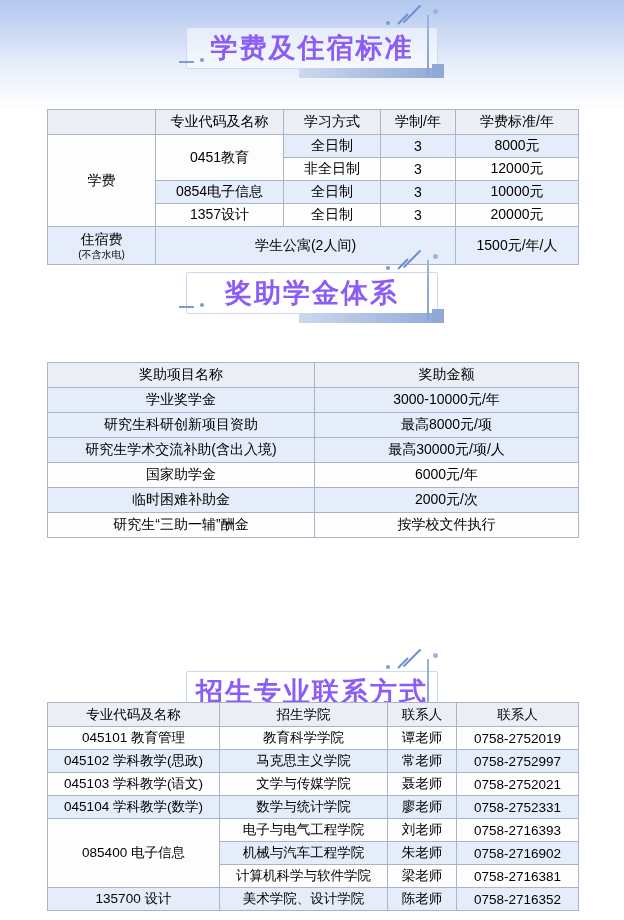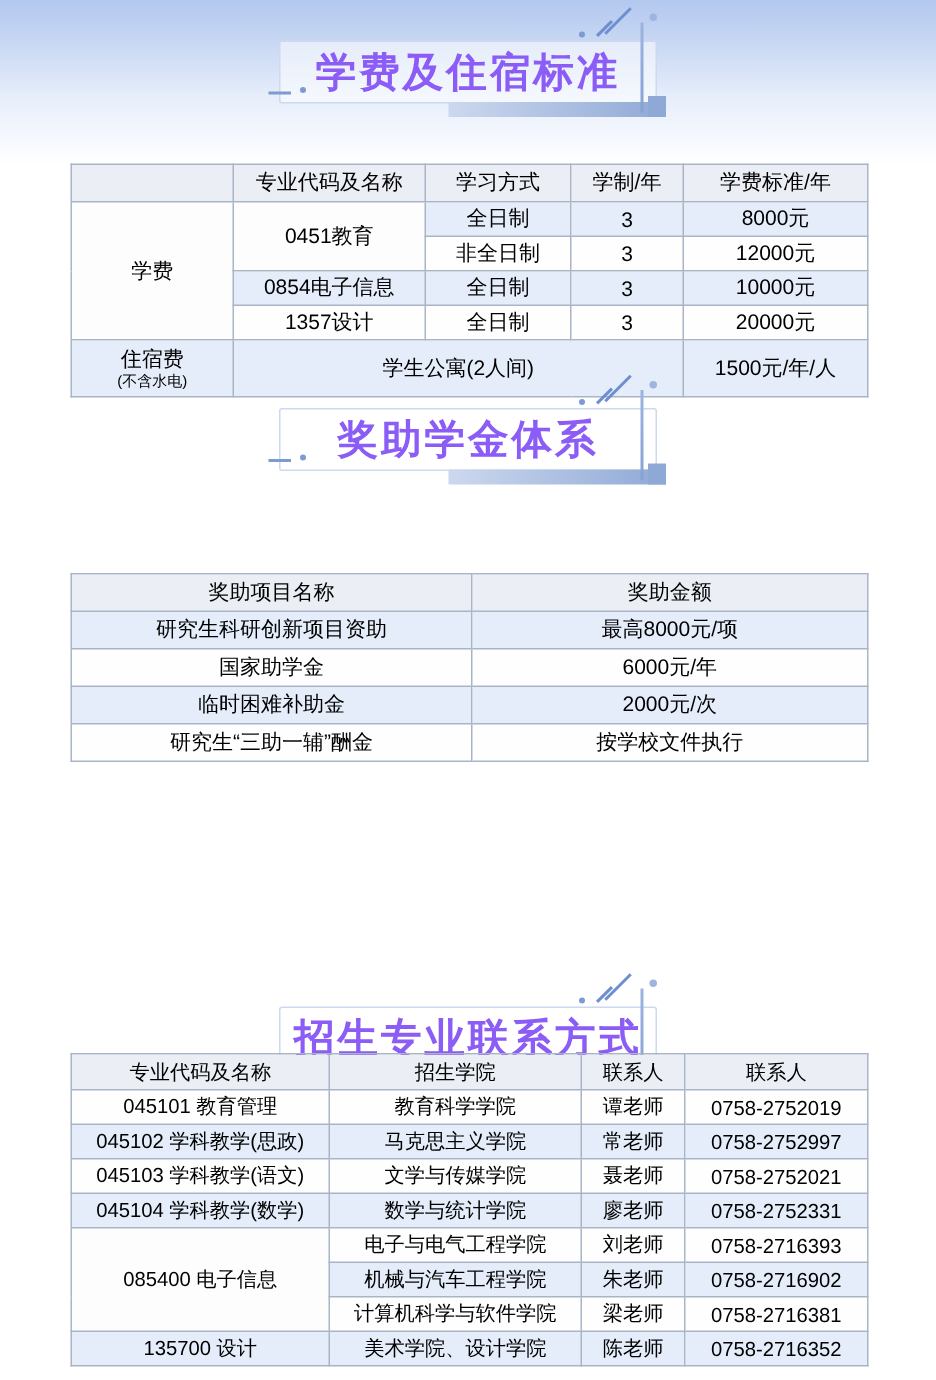--- a/index.html
+++ b/index.html
@@ -115,21 +115,21 @@
   thead th { background: #ebeef5; }
   tr.shaded td { background: #e4edf9; }
   tr td.merged, tr.shaded td.merged { background: #fdfdfe; }
   td .sub { font-size: 10px; line-height: 12px; }
 
   #tuition-table { top: 109px; }
   #tuition-table th { height: 25px; }
   #tuition-table td { height: 23px; }
   #tuition-table tr.tall td { height: 38px; }
 
-  #scholarship-table { top: 362px; margin-top: 20px; }
+  #scholarship-table { top: 362px; }
   #scholarship-table th, #scholarship-table td { height: 25px; }
 
   #contact-table { top: 702px; font-size: 13.5px; }
   #contact-table th { height: 24px; }
   #contact-table td { height: 23px; }
 </style>
 </head>
 <body>
 
 <div class="title-wrap" id="title-1">
@@ -216,22 +216,30 @@
       <col style="width:264px">
   </colgroup>
 <thead>
       <tr>
         <th>奖助项目名称</th>
         <th>奖助金额</th>
       </tr>
     </thead>
     <tbody>
       <tr class="shaded">
+        <td>学业奖学金</td>
+        <td>3000-10000元/年</td>
+      </tr>
+      <tr class="shaded">
         <td>研究生科研创新项目资助</td>
         <td>最高8000元/项</td>
+      </tr>
+      <tr class="shaded">
+        <td>研究生学术交流补助(含出入境)</td>
+        <td>最高30000元/项/人</td>
       </tr>
       <tr>
         <td>国家助学金</td>
         <td>6000元/年</td>
       </tr>
       <tr class="shaded">
         <td>临时困难补助金</td>
         <td>2000元/次</td>
       </tr>
       <tr>

